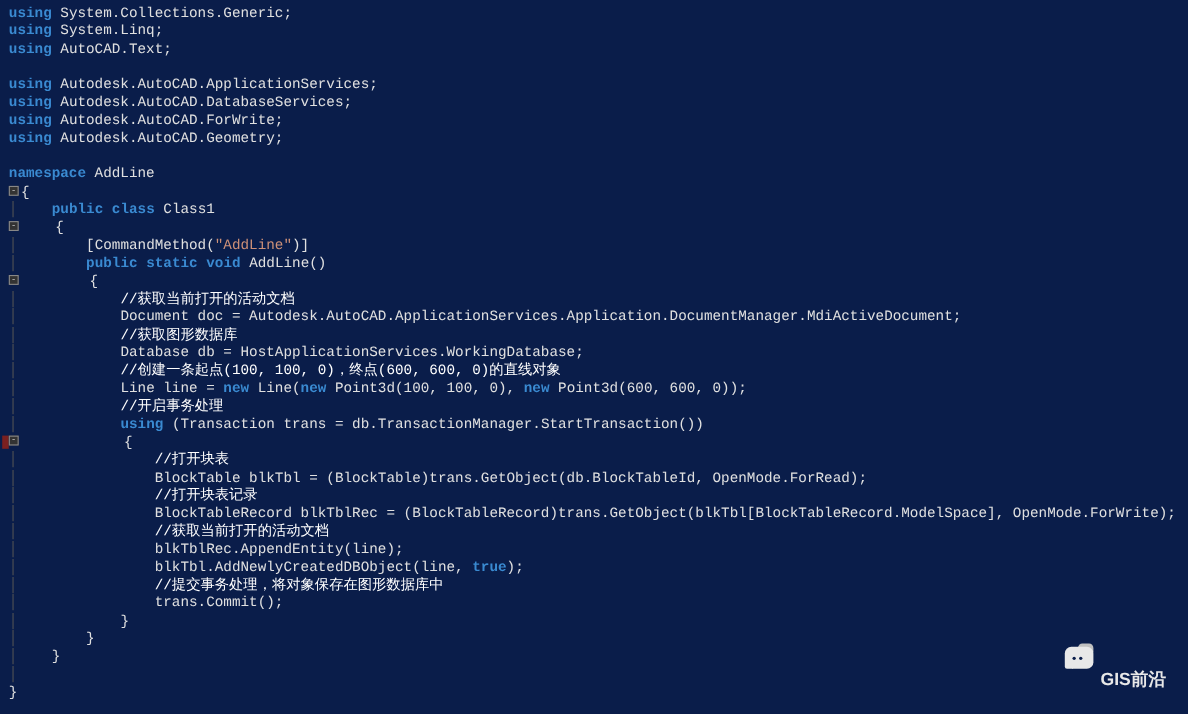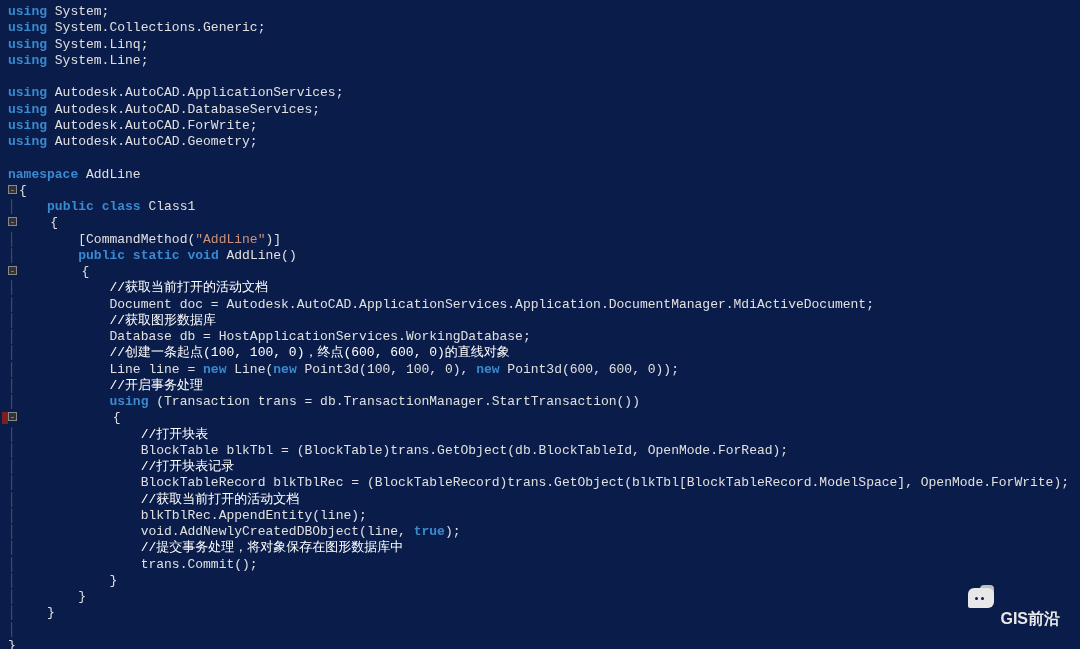--- a/index.html
+++ b/index.html
@@ -77,24 +77,23 @@
       left: -6px;
       width: 6px; height: 12px;
       background: #7a2020;
       top: 2px;
     }
   </style>
 </head>
 <body>
 
 <div>
-<div class="line"><span class="kw">using</span><span> System;</span></div>
 <div class="line"><span class="kw">using</span><span> System.Collections.Generic;</span></div>
 <div class="line"><span class="kw">using</span><span> System.Linq;</span></div>
-<div class="line"><span class="kw">using</span><span> System.Line;</span></div>
+<div class="line"><span class="kw">using</span><span> AutoCAD.Text;</span></div>
 <div class="line">&nbsp;</div>
 <div class="line"><span class="kw">using</span><span> Autodesk.AutoCAD.ApplicationServices;</span></div>
 <div class="line"><span class="kw">using</span><span> Autodesk.AutoCAD.DatabaseServices;</span></div>
 <div class="line"><span class="kw">using</span><span> Autodesk.AutoCAD.ForWrite;</span></div>
 <div class="line"><span class="kw">using</span><span> Autodesk.AutoCAD.Geometry;</span></div>
 <div class="line">&nbsp;</div>
 <div class="line"><span class="kw">namespace</span><span> AddLine</span></div>
 <div class="line"><span class="fold">-</span><span>{</span></div>
 <div class="line"><span class="vline">│</span>    <span class="kw">public</span> <span class="kw">class</span><span> Class1</span></div>
 <div class="line"><span class="fold">-</span>    <span>{</span></div>
@@ -109,21 +108,21 @@
 <div class="line"><span class="vline">│</span>            <span>Line line = </span><span class="kw">new</span><span> Line(</span><span class="kw">new</span><span> Point3d(100, 100, 0), </span><span class="kw">new</span><span> Point3d(600, 600, 0));</span></div>
 <div class="line"><span class="vline">│</span>            <span class="comm">//开启事务处理</span></div>
 <div class="line"><span class="vline">│</span>            <span class="kw">using</span><span> (Transaction trans = db.TransactionManager.StartTransaction())</span></div>
 <div class="line"><span class="bp"></span><span class="fold">-</span>            <span>{</span></div>
 <div class="line"><span class="vline">│</span>                <span class="comm">//打开块表</span></div>
 <div class="line"><span class="vline">│</span>                <span>BlockTable blkTbl = (BlockTable)trans.GetObject(db.BlockTableId, OpenMode.ForRead);</span></div>
 <div class="line"><span class="vline">│</span>                <span class="comm">//打开块表记录</span></div>
 <div class="line"><span class="vline">│</span>                <span>BlockTableRecord blkTblRec = (BlockTableRecord)trans.GetObject(blkTbl[BlockTableRecord.ModelSpace], OpenMode.ForWrite);</span></div>
 <div class="line"><span class="vline">│</span>                <span class="comm">//获取当前打开的活动文档</span></div>
 <div class="line"><span class="vline">│</span>                <span>blkTblRec.AppendEntity(line);</span></div>
-<div class="line"><span class="vline">│</span>                <span>void.AddNewlyCreatedDBObject(line, </span><span class="bool-lit">true</span><span>);</span></div>
+<div class="line"><span class="vline">│</span>                <span>blkTbl.AddNewlyCreatedDBObject(line, </span><span class="bool-lit">true</span><span>);</span></div>
 <div class="line"><span class="vline">│</span>                <span class="comm">//提交事务处理，将对象保存在图形数据库中</span></div>
 <div class="line"><span class="vline">│</span>                <span>trans.Commit();</span></div>
 <div class="line"><span class="vline">│</span>            <span>}</span></div>
 <div class="line"><span class="vline">│</span>        <span>}</span></div>
 <div class="line"><span class="vline">│</span>    <span>}</span></div>
 <div class="line"><span class="vline">│</span></div>
 <div class="line"><span>}</span></div>
 </div>
 
 <div class="watermark">

